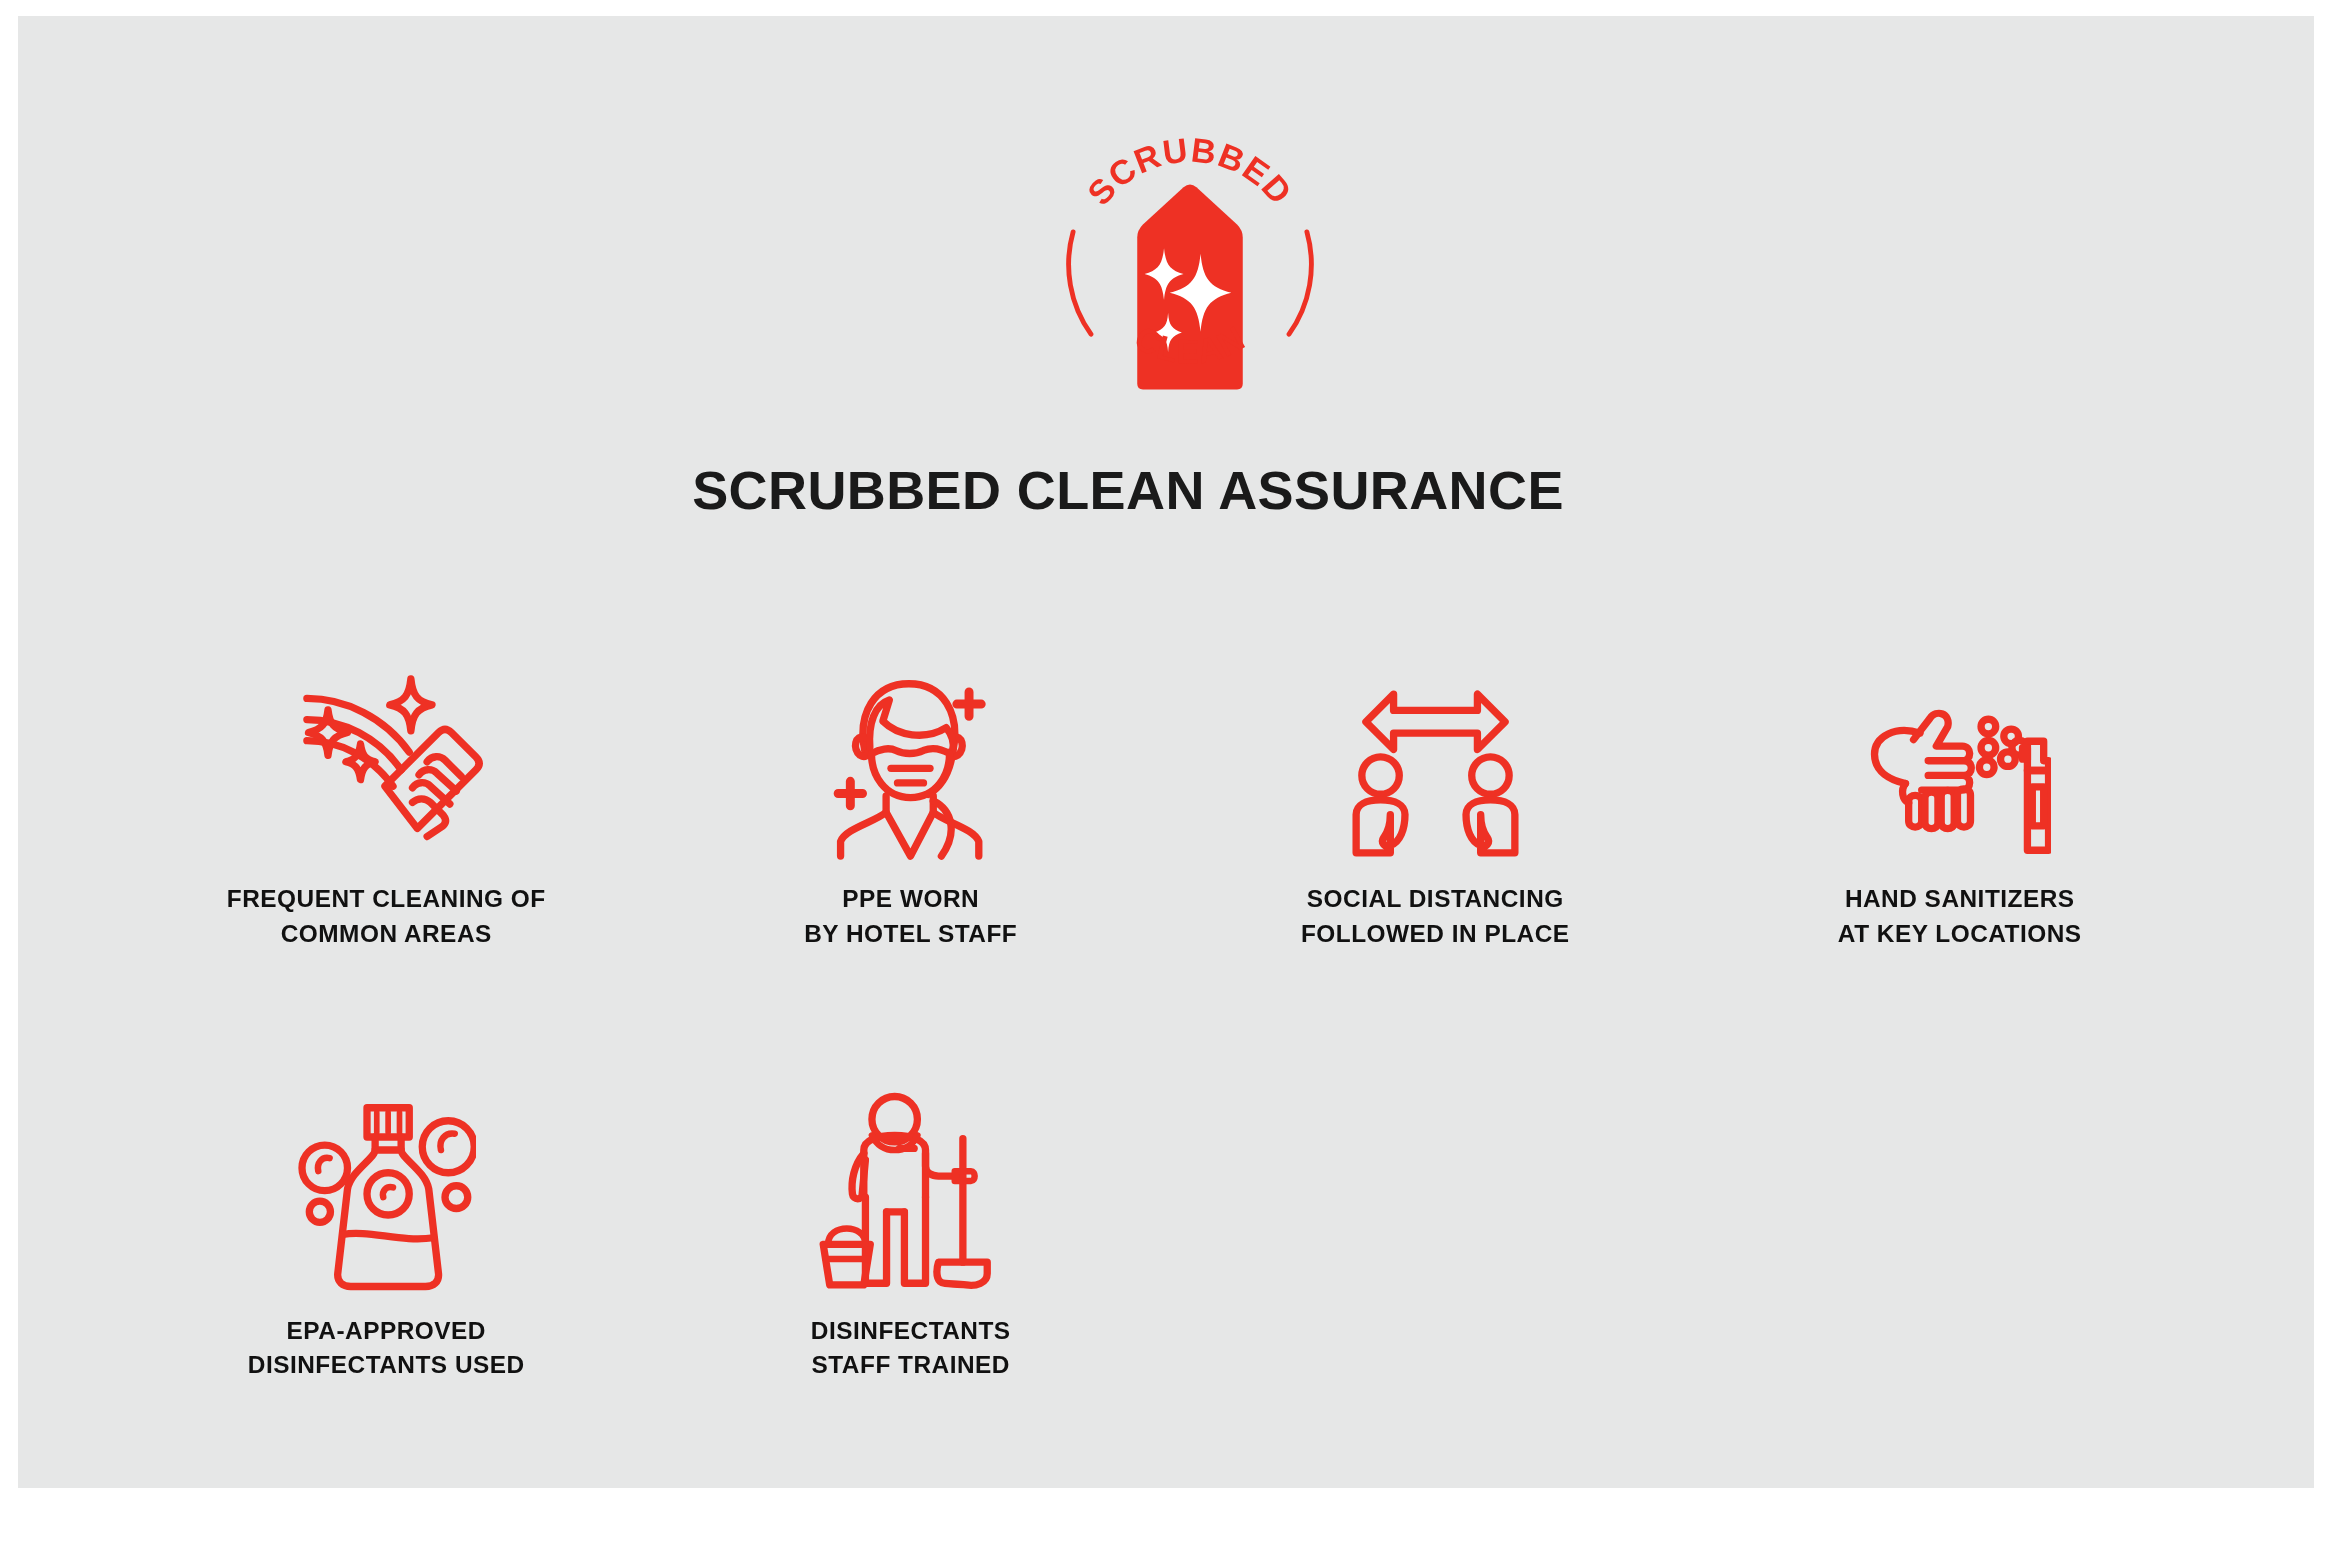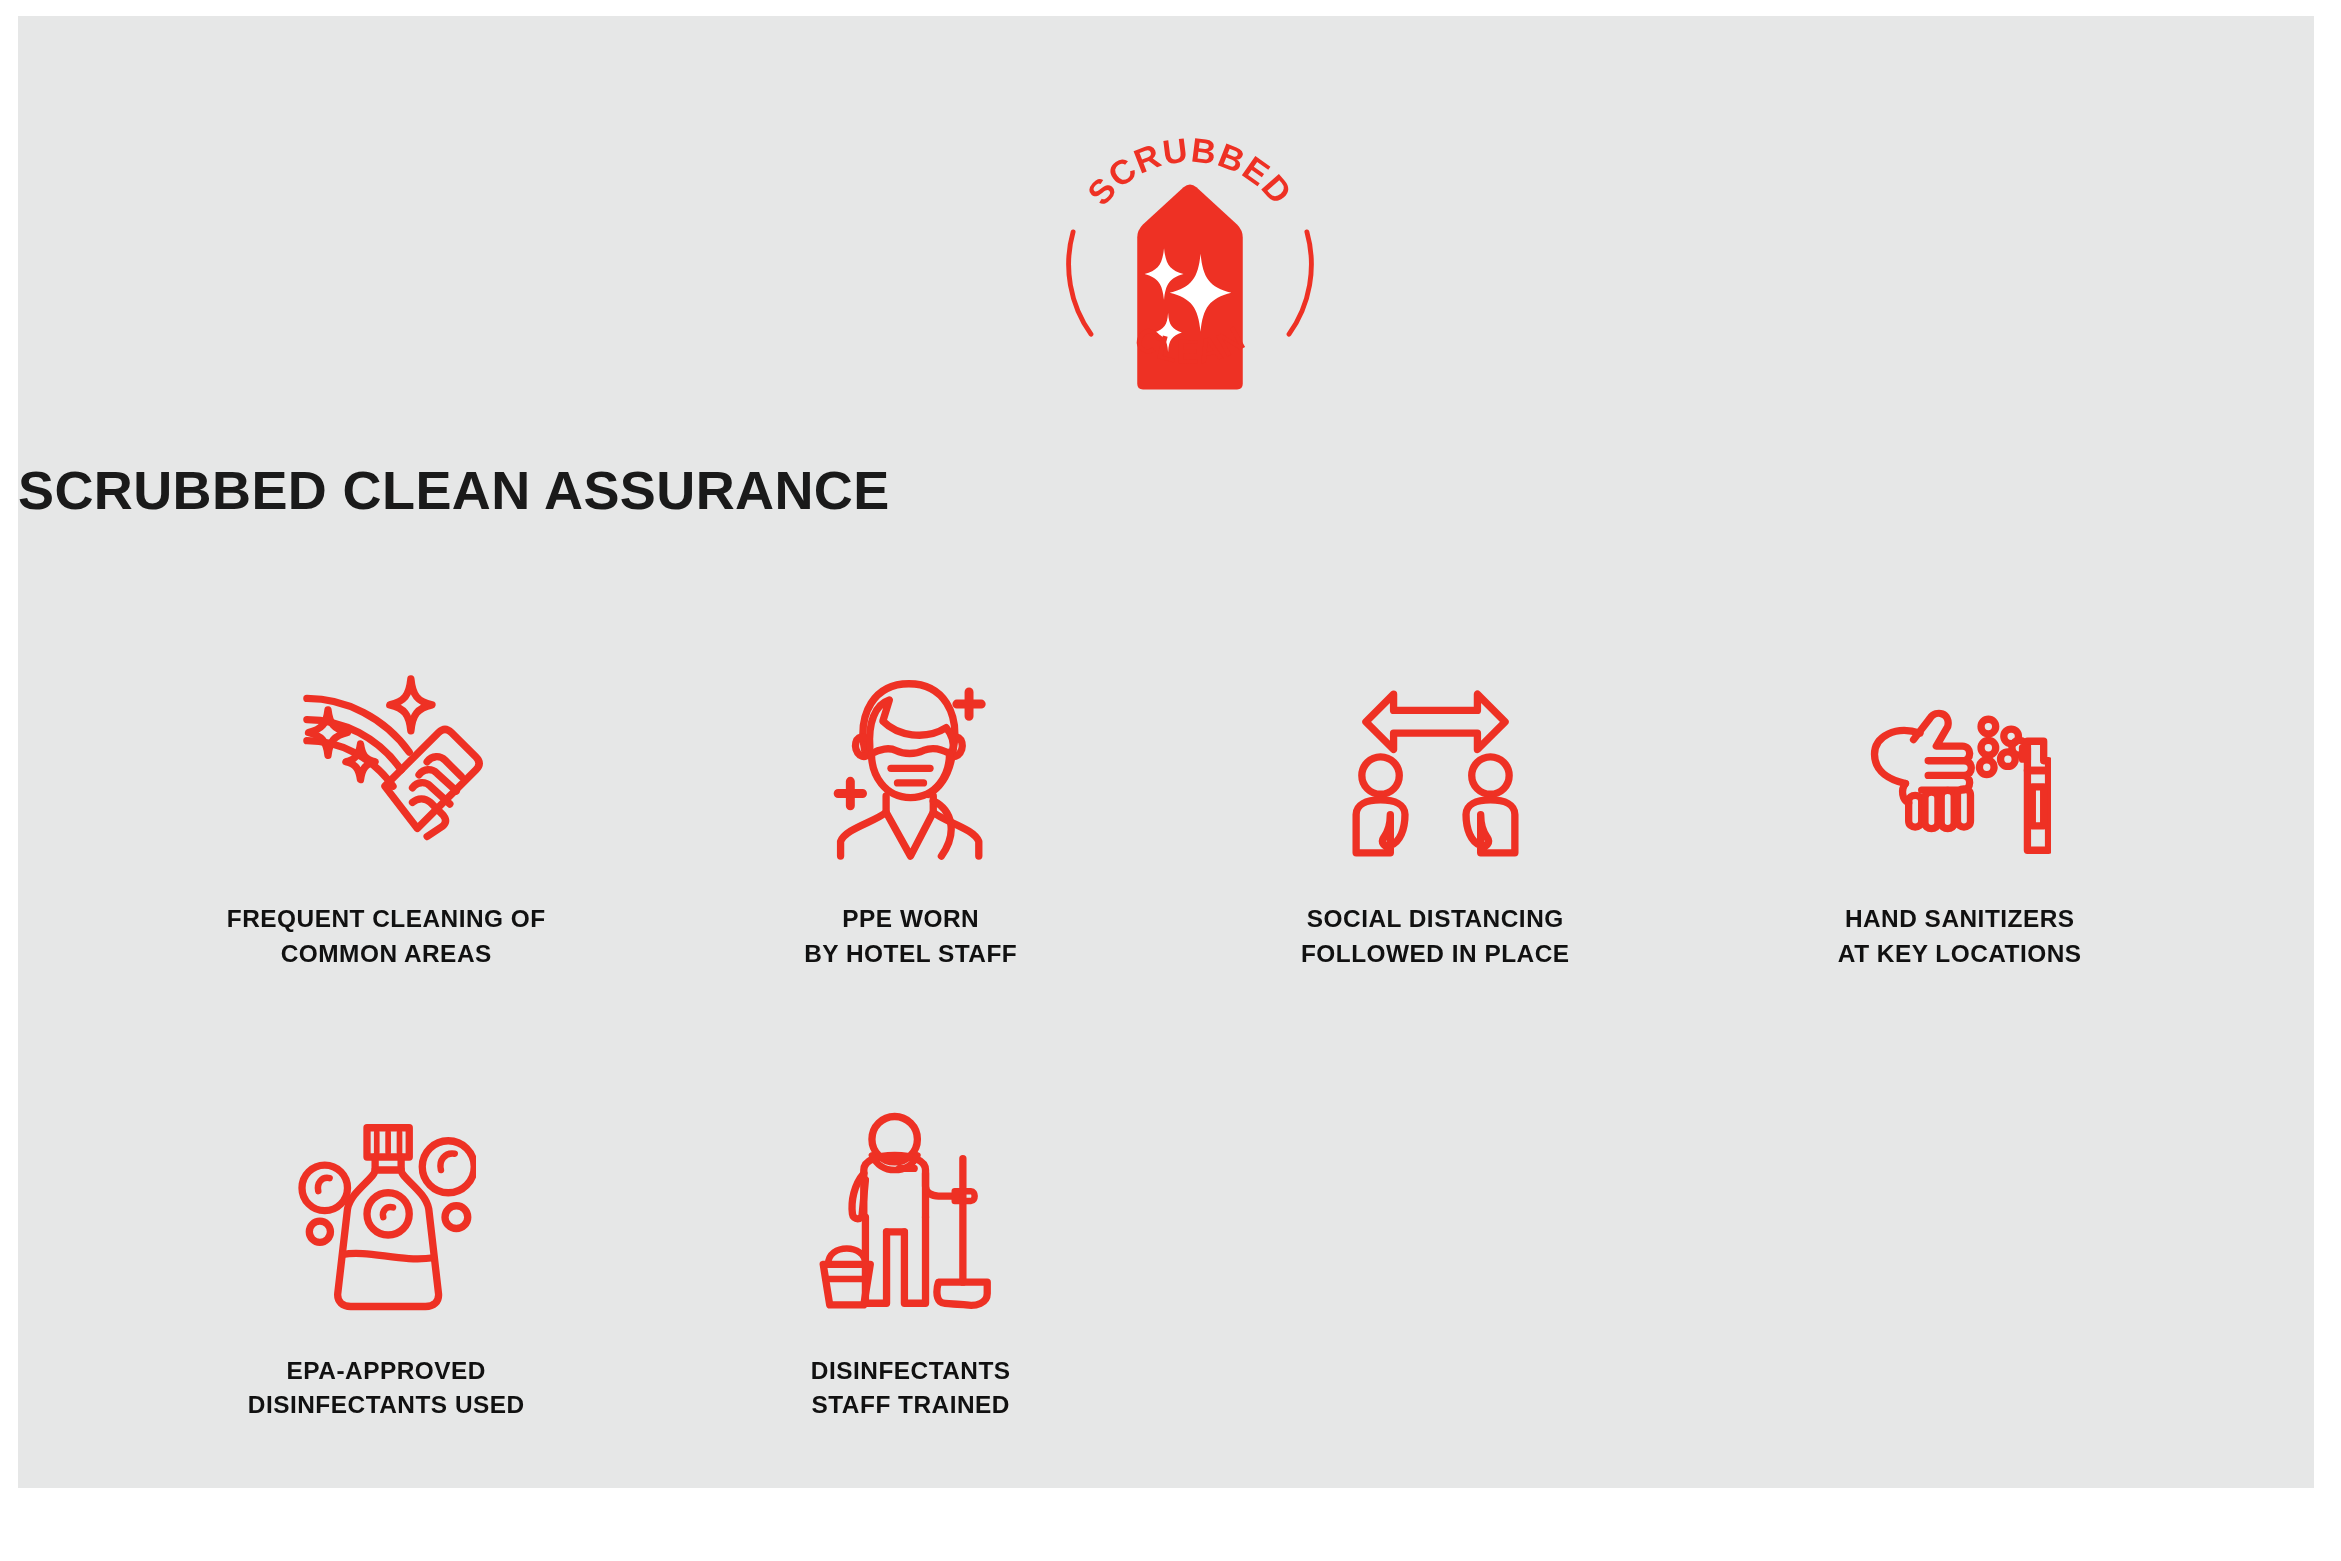--- a/index.html
+++ b/index.html
@@ -31,20 +31,21 @@
     height: 276px;
   }
   #logo-badge svg { display: block; }
 
   
   #page-title {
     position: absolute;
     left: 0;
     top: 443px;
     width: 2220px;
+    text-align: center;
     font-size: 54px;
     font-weight: 700;
     letter-spacing: 0.4px;
     color: #1a1a1a;
     white-space: nowrap;
   }
 
   
   #feature-grid {
     position: absolute;
@@ -68,21 +69,20 @@
     margin-bottom: 21px;
   }
   .feature-icon svg { display: block; }
   .feature-label {
     text-align: center;
     font-size: 24.4px;
     font-weight: 700;
     letter-spacing: 0.5px;
     line-height: 1.42;
     color: #111111;
-    margin-top: 20px;
   }
   .feature-label .l2 { display: block; }
 </style>
 </head>
 <body>
 
 <div id="panel">
 
   <div id="logo-badge">
     <svg width="276" height="276" viewBox="0 0 340 340">

